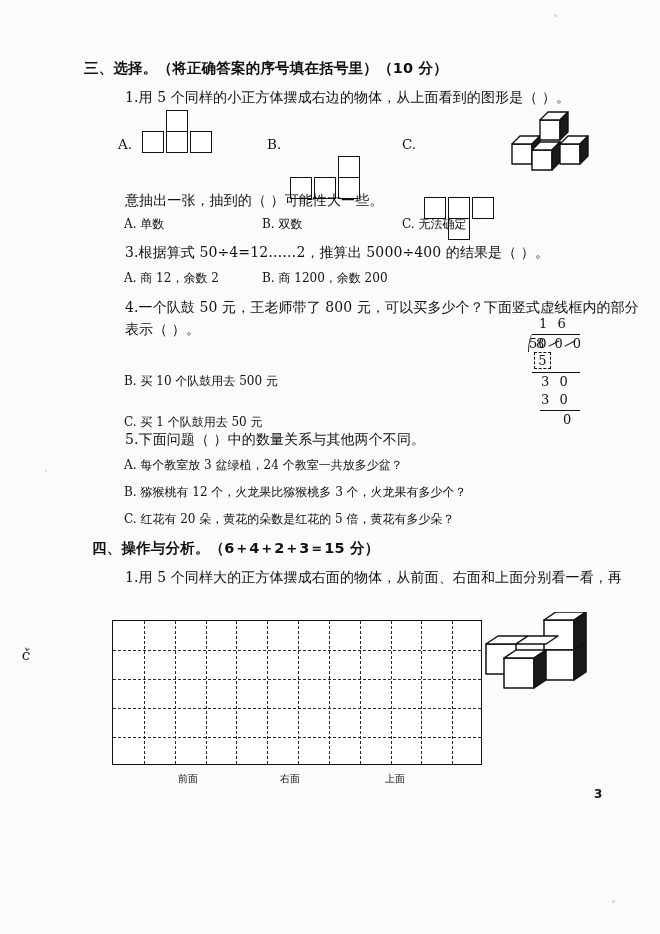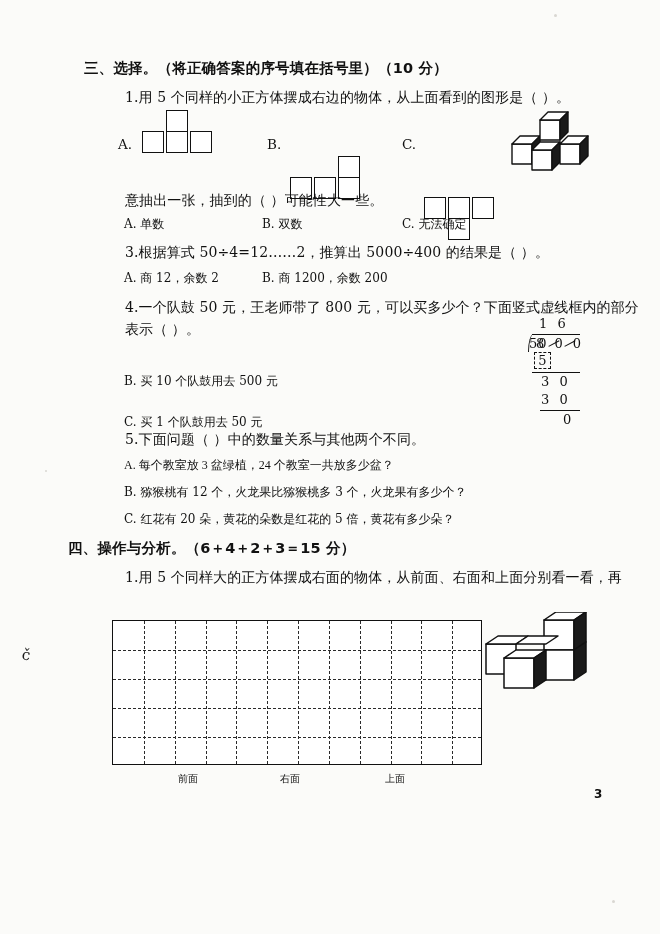--- a/index.html
+++ b/index.html
@@ -217,25 +217,25 @@
     <div class="dnum" style="left:45px;top:76px;">3 0</div>
 
     <div class="hrule" style="left:44px;top:94px;width:40px;"></div>
 
     <div class="dnum" style="left:67px;top:96px;">0</div>
   </div>
 
   <div class="abs qline" style="left:84px;top:429px;">
     <span>5.</span><span>下面问题（        ）中的数量关系与其他两个不同。</span>
   </div>
-  <div class="abs opt" style="left:124px;top:456px;font-family:Liberation Serif, serif;">A. 每个教室放 3 盆绿植，24 个教室一共放多少盆？</div>
+  <div class="abs opt" style="left:124px;top:456px;">A. 每个教室放 3 盆绿植，24 个教室一共放多少盆？</div>
   <div class="abs opt" style="left:124px;top:483px;">B. 猕猴桃有 12 个，火龙果比猕猴桃多 3 个，火龙果有多少个？</div>
   <div class="abs opt" style="left:124px;top:510px;">C. 红花有 20 朵，黄花的朵数是红花的 5 倍，黄花有多少朵？</div>
 
-  <div class="abs sec-head" style="left:68px;top:539px;text-align:right;">四、操作与分析。（6＋4＋2＋3＝15 分）</div>
+  <div class="abs sec-head" style="left:92px;top:539px;text-align:right;">四、操作与分析。（6＋4＋2＋3＝15 分）</div>
 
   <div class="abs qline" style="left:84px;top:567px;">
     <span>1.</span><span>用 5 个同样大的正方体摆成右面的物体，从前面、右面和上面分别看一看，再</span>
   </div>
 
   <div class="gridbox" id="grid-paper" style="left:112px;top:620px;width:370px;height:145px;">
       <div class="gline-v" style="left: 30.8333px;"></div>
       <div class="gline-v" style="left: 61.6667px;"></div>
       <div class="gline-v" style="left: 92.5px;"></div>
       <div class="gline-v" style="left: 123.333px;"></div>

